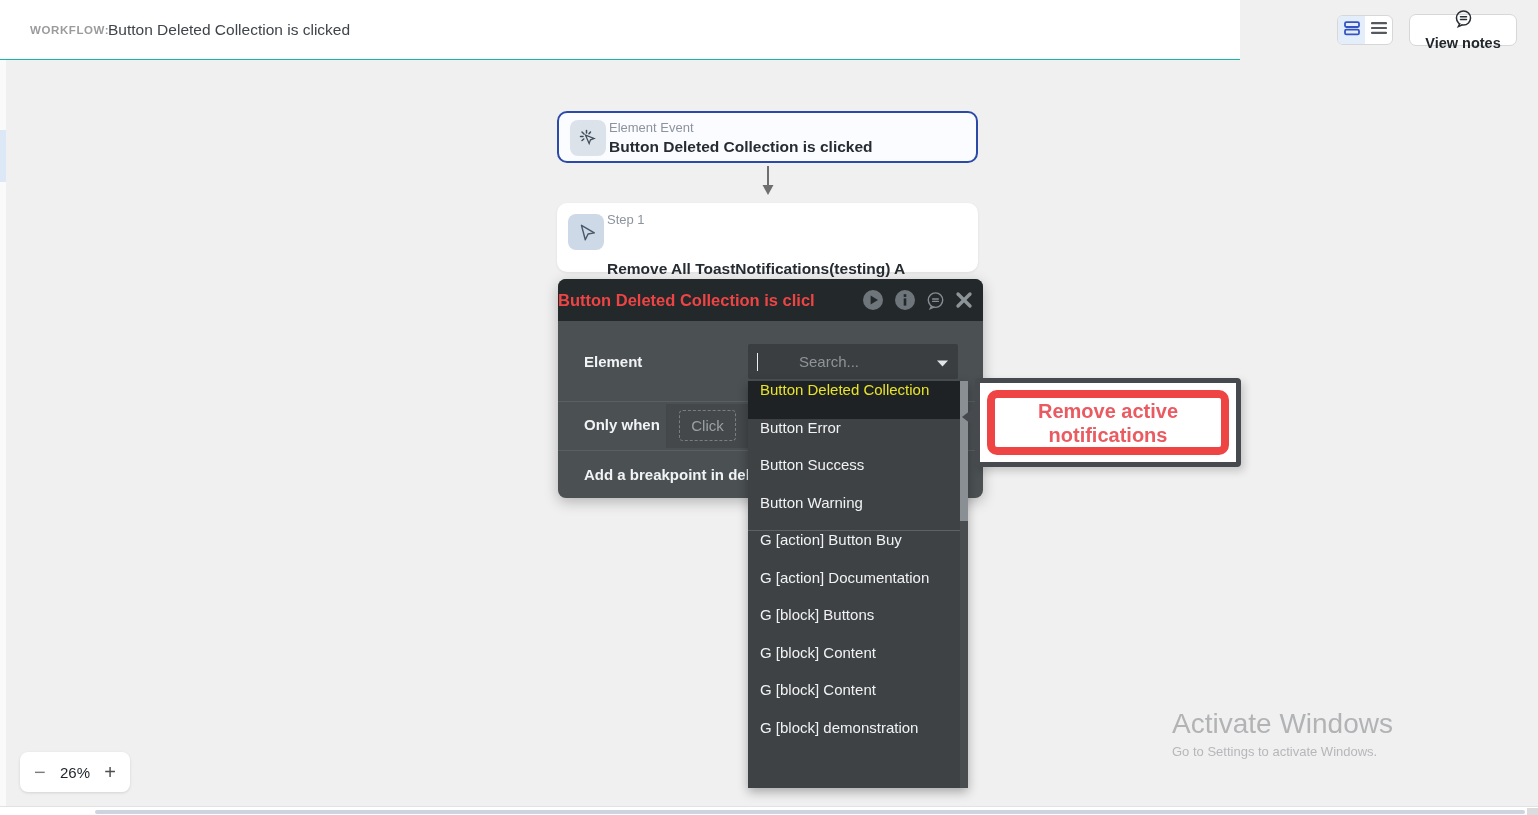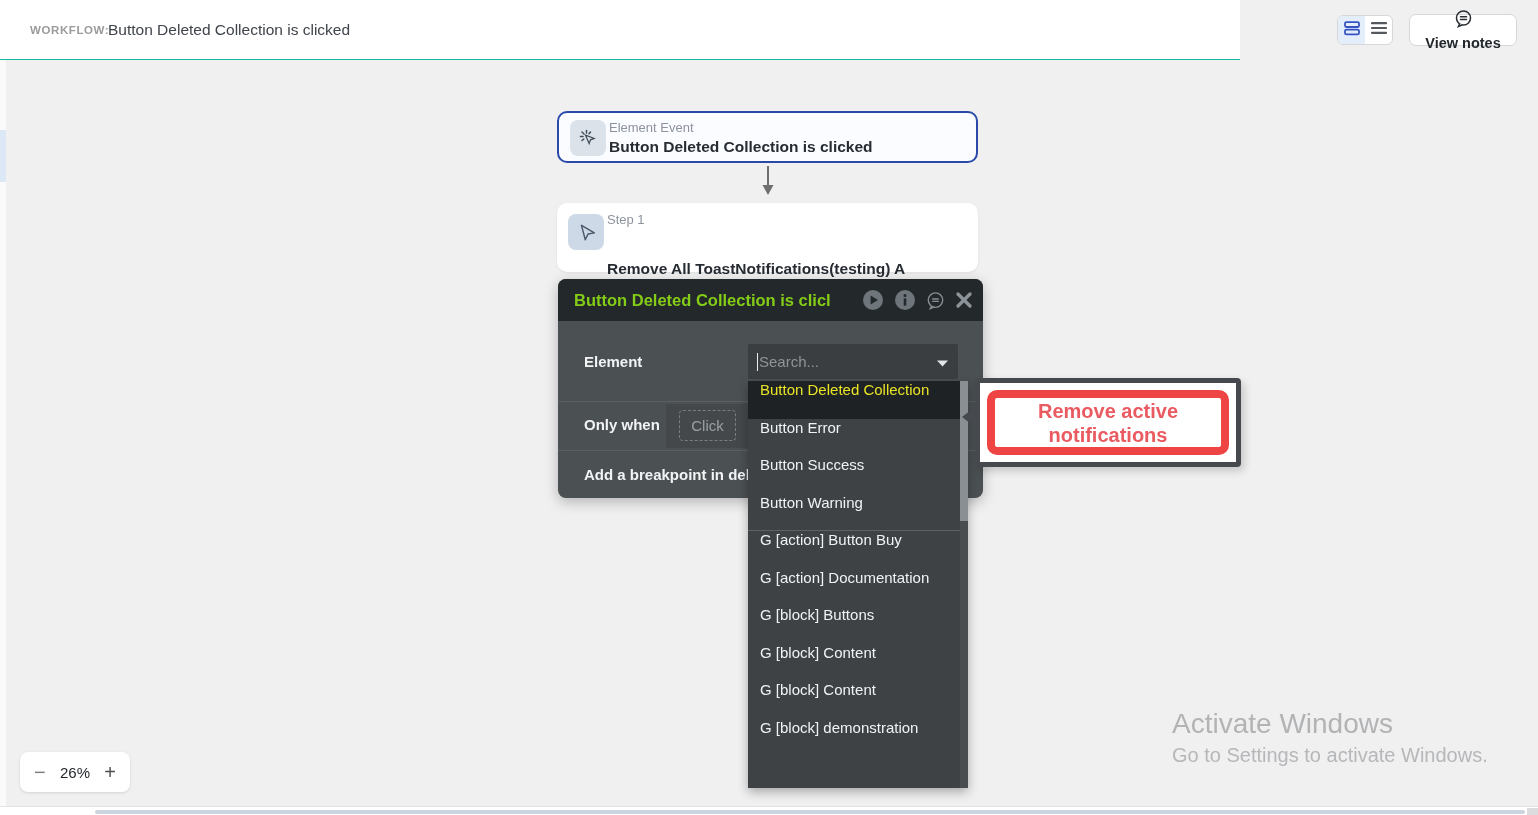--- a/index.html
+++ b/index.html
@@ -34,26 +34,26 @@
   .step-node .node-icon-tile { top:11px; background:#cdd9e6; }
   .node-type { position:absolute; left:50px; top:7px; font-size:13px; color:#8d939d; }
   .node-title { position:absolute; left:50px; top:24px; font-size:15.5px; font-weight:700; color:#272c33; width:350px; line-height:20px; }
   .step-node .node-type { top:9px; }
   .step-node .node-title { top:26px; width:320px;margin-top:30px; }
   .flow-arrow { left:761px; top:166px; width:14px; height:32px; }
 
   
   .popup { left:558px; top:279px; width:425px; height:219px; border-radius:8px; background:#4b5053; box-shadow:0 4px 14px rgba(0,0,0,.25); z-index:10; }
   .popup-header { position:absolute; left:0; top:0; width:100%; height:42px; background:#23282b; border-radius:8px 8px 0 0; display:flex; align-items:center; }
-  .popup-title { margin-left:16px; font-size:16.5px; font-weight:600; color:#84cc16; }
+  .popup-title { font-size:16.5px; font-weight:600; color:#ef4444; }
   .popup-icons { position:absolute; right:10px; top:0; height:42px; display:flex; align-items:center; gap:10px; }
   .popup-icons > span { display:flex; cursor:pointer; }
   .popup-row-label { position:absolute; font-size:15px; font-weight:600; color:#f2f3f5; }
   .popup-divider { position:absolute; left:0; width:100%; height:1px; background:rgba(255,255,255,.09); }
-  .select-box { position:absolute; left:190px; top:65px; width:210px; height:35px; background:#3a3e41; border-radius:2px; display:flex; align-items:center; cursor:text; }
+  .select-box { position:absolute; left:190px; top:65px; width:210px; height:35px; background:#3a3e41; border-radius:2px; display:flex; align-items:center; cursor:text;gap:40px; }
   .caret-bar { width:1px; height:18px; background:#eceeef; margin-left:9px; }
   .select-placeholder { margin-left:1px; font-size:15px; color:#8f9498; }
   .select-caret { position:absolute; right:10px; }
   .condition-zone { position:absolute; left:108px; top:125px; width:100px; height:44px; background:#44484b; }
   .click-btn { position:absolute; left:121px; top:131px; width:57px; height:31px; border:1px dashed #797e82; border-radius:4px; display:flex; align-items:center; justify-content:center; font-size:15px; color:#9ba0a4; cursor:pointer; }
 
   
   .dropdown { left:748px; top:381px; width:220px; height:407px; background:#3e4245; overflow:hidden; z-index:20; box-shadow:0 4px 10px rgba(0,0,0,.3); }
   .dd-item { height:37.5px; display:flex; padding-left:12px; font-size:15px; color:#f1f2f3; cursor:pointer; white-space:nowrap; }
   .dd-item.selected { background:#1f2225; color:var(--highlight-yellow,#e9e426); }
@@ -68,21 +68,21 @@
   .tooltip-text { color:var(--tooltip-red,#ea5a61); font-size:20px; font-weight:700; line-height:24px; width:200px; }
 
   
   .zoom-ctl { left:20px; top:752px; width:110px; height:40px; background:#fff; border-radius:8px; box-shadow:0 1px 3px rgba(0,0,0,.12); display:flex; align-items:center; justify-content:space-between; padding:0 14px; z-index:5; }
   .zoom-minus { font-size:20px; color:#7c7c7e; cursor:pointer; line-height:1; }
   .zoom-plus { font-size:20px; color:#4e4e50; cursor:pointer; line-height:1; }
   .zoom-level { font-size:15px; color:#1f242a; }
 
   
   .wm-title { left:1172px; top:708px; font-size:28px; color:#b2b3b5; font-weight:400; }
-  .wm-sub { left:1172px; top:744px; font-size:20px; color:#b6b7b9; }
+  .wm-sub { left:1172px; top:744px; font-size:13px; color:#b6b7b9; }
 
   
   .bottom-gap { left:0; top:806px; width:1538px; height:9px; background:#fff; border-top:1px solid #e2e2e4; }
   .hscroll-thumb { left:95px; top:810px; width:1430px; height:4px; background:#ccd4df; border-radius:2px; cursor:pointer; }
   .scroll-corner { left:1527px; top:808px; width:11px; height:7px; background:#dcdcde; }
 </style>
 </head>
 <body>
 
 <div class="abs topbar">

